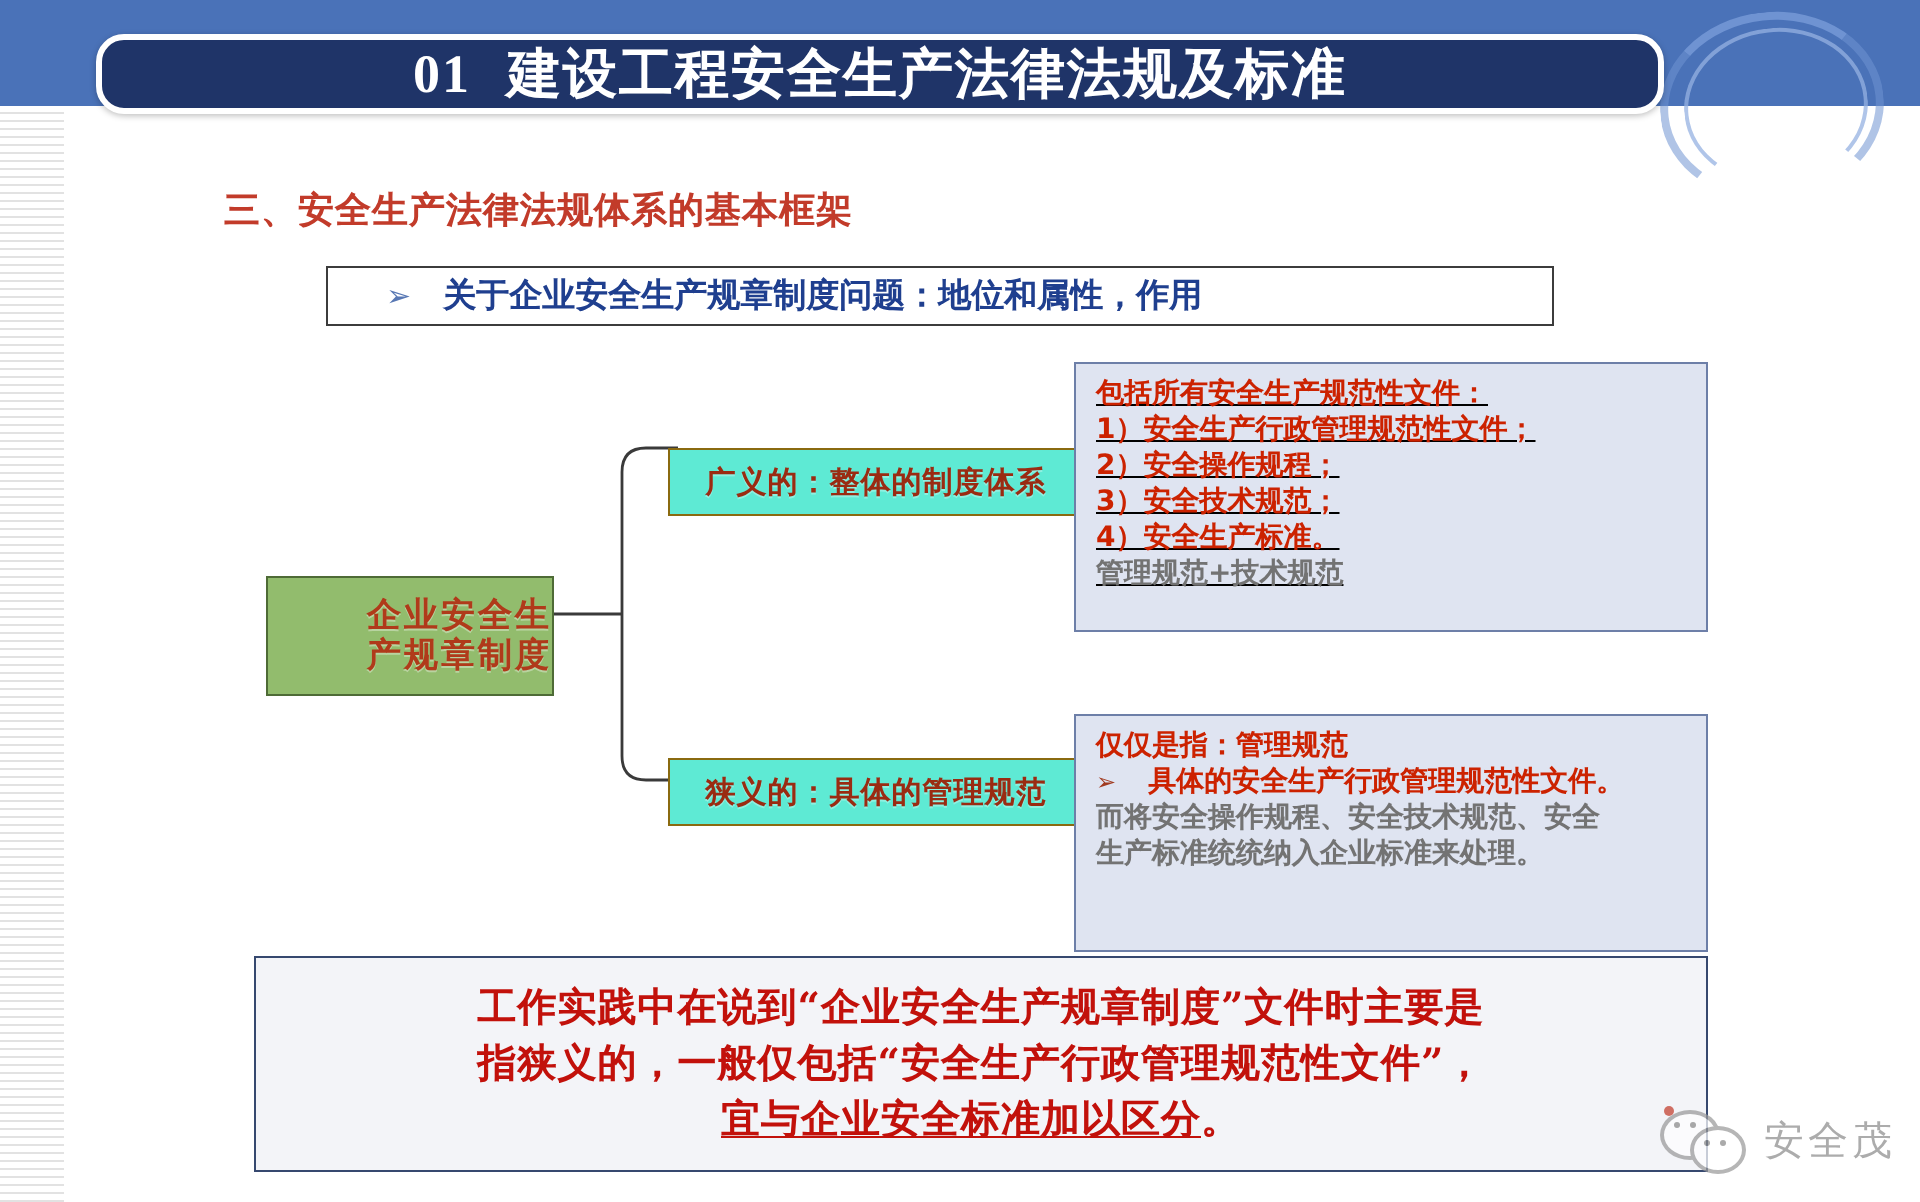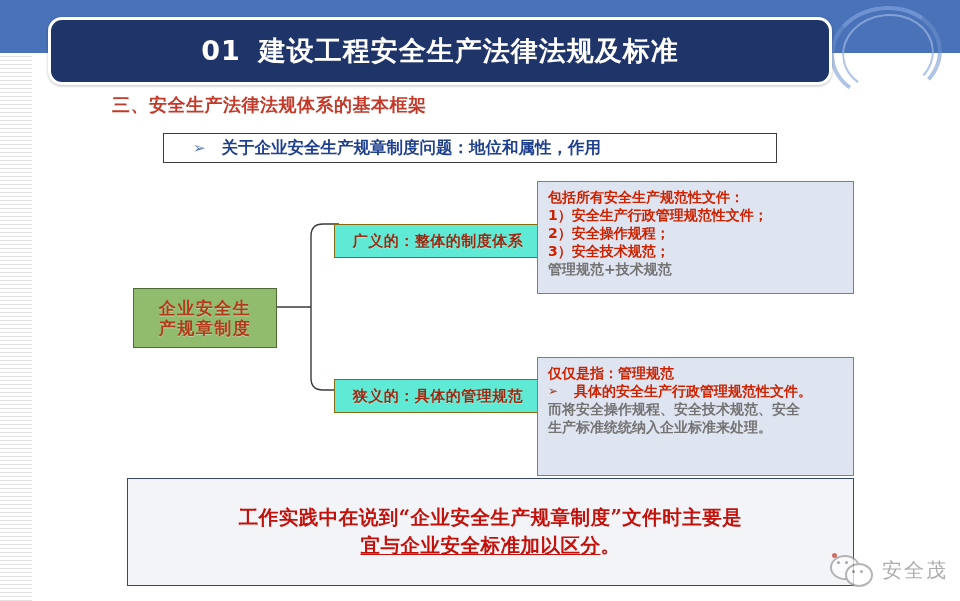--- a/index.html
+++ b/index.html
@@ -40,27 +40,28 @@
   }
   #left-band-blue{
     position:absolute;left:0;top:0;width:32px;height:53px;background:#4a72b8;
   }
   #right-edge{
     position:absolute;right:0;top:53px;width:4px;height:548px;background:#ffffff;
   }
 
   
   #title-bar{
-    position:absolute;left:48px;top:17px;width:784px;height:68px;
+    position:absolute;left:48px;top:17px;width:784px;height:40px;
     background:#1f3468;
     border:3px solid #ffffff;
     border-radius:14px;
     box-sizing:border-box;
     display:flex;align-items:center;justify-content:center;
     box-shadow:0 1px 3px rgba(0,0,0,.25);
+    font-family:Liberation Serif, serif;
   }
   #title-text{
     color:#ffffff;font-size:27px;font-weight:bold;letter-spacing:1px;
     white-space:nowrap;
   }
   #title-num{margin-right:18px;}
 
   
   #section-heading{
     position:absolute;left:112px;top:93px;
@@ -82,21 +83,21 @@
   }
   #subtitle-text{
     color:#1f3f8f;font-size:16.5px;font-weight:bold;white-space:nowrap;
   }
 
   
   #green-node{
     position:absolute;left:133px;top:288px;width:144px;height:60px;
     background:#92bc6d;border:1.5px solid #4e6b36;
     box-sizing:border-box;
-    display:flex;flex-direction:column;align-items:center;justify-content:center;
+    display:flex;flex-direction:column;align-items:flex-end;justify-content:center;
     line-height:1.18;
   }
   #green-node span{
     color:#b03a1a;font-size:17px;font-weight:bold;letter-spacing:1.5px;
     text-shadow:0 1px 0 rgba(255,255,255,.35);
   }
 
   
   #connector{position:absolute;left:277px;top:212px;width:68px;height:190px;}
 
@@ -115,21 +116,21 @@
   #orange-node-broad{top:224px;}
   #orange-node-narrow{top:379px;}
 
   
   .detail-box{
     position:absolute;left:537px;width:317px;
     background:#dfe4f1;border:1.5px solid #6d7fa8;
     box-sizing:border-box;
     padding:7px 6px 7px 10px;
   }
-  #detail-box-broad{top:181px;height:113px;}
+  #detail-box-broad{top:181px;height:135px;text-decoration:underline;}
   #detail-box-narrow{top:341px;height:119px;margin-top:16px;}
   .detail-box .line{
     font-size:14px;font-weight:bold;line-height:1.28;white-space:nowrap;
   }
   .red{color:#cc2200;}
   .blue{color:#737373;}
   .detail-box .bullet-row{display:flex;align-items:flex-start;}
   .detail-box .bullet{color:#a13b20;font-size:12px;margin-right:16px;line-height:1.45;}
 
   
@@ -211,35 +212,37 @@
 
   <div class="orange-node" id="orange-node-narrow">
     <span>狭义的：具体的管理规范</span>
   </div>
 
   <div class="detail-box" id="detail-box-broad">
     <div class="line red">包括所有安全生产规范性文件：</div>
     <div class="line red">1）安全生产行政管理规范性文件；</div>
     <div class="line red">2）安全操作规程；</div>
     <div class="line red">3）安全技术规范；</div>
+    <div class="line red">4）安全生产标准。</div>
     <div class="line blue">管理规范+技术规范</div>
   </div>
 
   <div class="detail-box" id="detail-box-narrow">
     <div class="line red">仅仅是指：管理规范</div>
     <div class="bullet-row">
       <span class="bullet">➢</span>
       <span class="line red">具体的安全生产行政管理规范性文件。</span>
     </div>
     <div class="line blue">而将安全操作规程、安全技术规范、安全</div>
     <div class="line blue">生产标准统统纳入企业标准来处理。</div>
   </div>
 
   <div id="conclusion-box">
     <div class="cline">工作实践中在说到“企业安全生产规章制度”文件时主要是</div>
+    <div class="cline">指狭义的，一般仅包括“安全生产行政管理规范性文件”，</div>
     <div class="cline cline3"><span id="conclusion-underline">宜与企业安全标准加以区分</span><span>。</span></div>
   </div>
 
   <div id="watermark">
     <div id="wm-icon">
       <div class="b1"></div>
       <div class="b2"></div>
       <div class="dot d1"></div>
       <div class="dot d2"></div>
       <div class="dot d3"></div>

